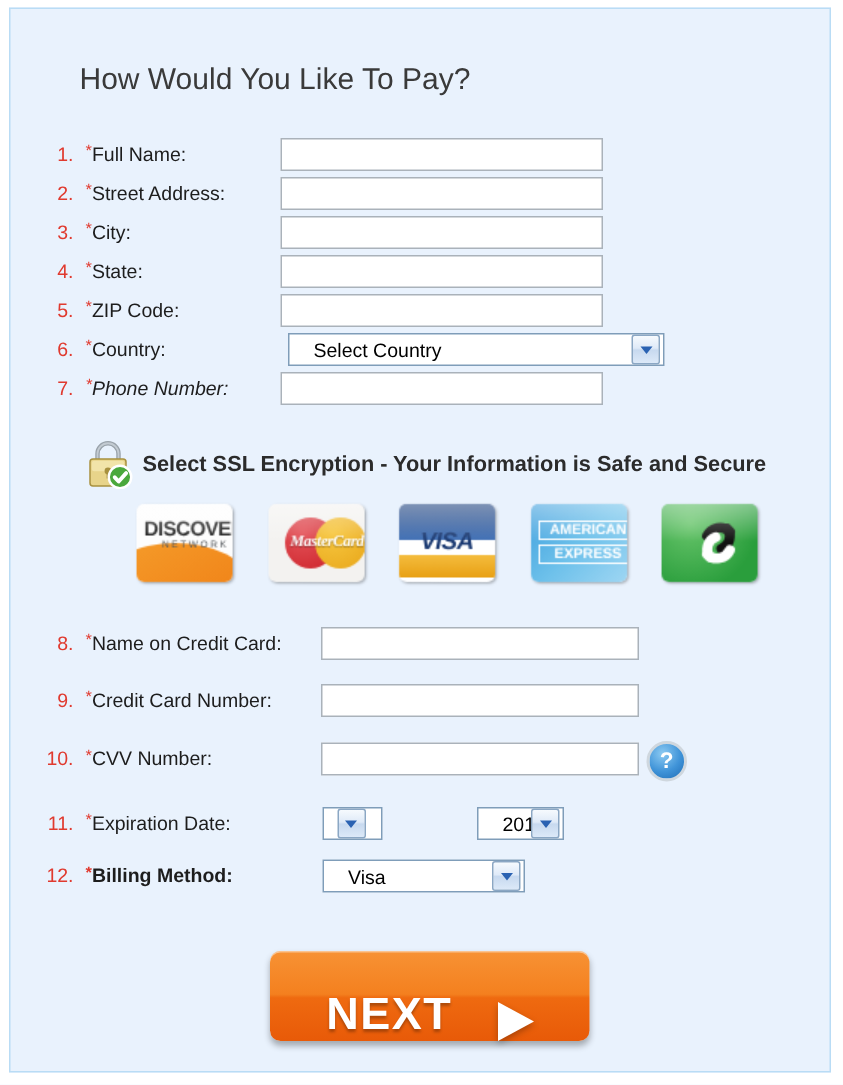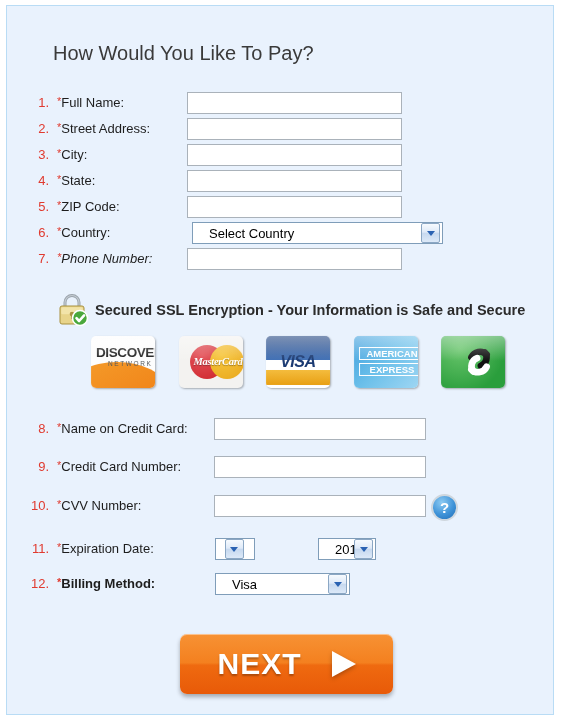--- a/index.html
+++ b/index.html
@@ -252,21 +252,21 @@
     left: 173px;
     top: 628px;
     width: 213px;
     height: 60px;
     border: none;
     border-radius: 7px;
     background: linear-gradient(to bottom, #f79234 0%, #f4801f 48%, #ef6a10 52%, #e85a08 100%);
     box-shadow: 0 3px 4px rgba(0,0,0,.30), inset 0 1px 0 rgba(255,255,255,.45);
     cursor: pointer;
     display: flex;
-    align-items: center;
+    align-items: flex-end;
     justify-content: center;
     gap: 30px;
     padding: 0;
   }
   .next-btn .next-label {
     font-family: "Liberation Sans", sans-serif;
     font-size: 30px;
     font-weight: bold;
     color: #ffffff;
     letter-spacing: 1px;
@@ -335,21 +335,21 @@
   <svg class="ssl-lock" viewBox="0 0 34 34">
     <path d="M10 15 V10.5 a7 7 0 0 1 14 0 V15" fill="none" stroke="#9aa3ab" stroke-width="3"></path>
     <path d="M10 15 V10.5 a7 7 0 0 1 14 0 V15" fill="none" stroke="#c3cbd2" stroke-width="1.2"></path>
     <rect x="5" y="14" width="24" height="18" rx="2" fill="#e8d48a" stroke="#a8913f" stroke-width="1"></rect>
     <rect x="6.2" y="15.2" width="21.6" height="7" rx="1.5" fill="#f3e6ae" opacity="0.85"></rect>
     <circle cx="17" cy="22" r="2.3" fill="#a8913f"></circle>
     <rect x="16.1" y="22" width="1.8" height="5" fill="#a8913f"></rect>
     <circle cx="25" cy="26" r="7.5" fill="#4aa83c" stroke="#ffffff" stroke-width="1.6"></circle>
     <path d="M21.5 26.2 l2.6 2.8 l5-5.6" fill="none" stroke="#ffffff" stroke-width="2.6" stroke-linecap="round" stroke-linejoin="round"></path>
   </svg>
-  <div class="ssl-text">Secured SSL Encryption - Your Information is Safe and Secure</div>
+  <div class="ssl-text">Select SSL Encryption - Your Information is Safe and Secure</div>
 
   <div class="cards">
     <div class="card card-discover">
       <div class="swoosh"></div>
       <div class="dtext">DISCOVER</div>
       <div class="dnet">NETWORK</div>
       <div class="gloss"></div>
     </div>
 
     <div class="card card-mc">

